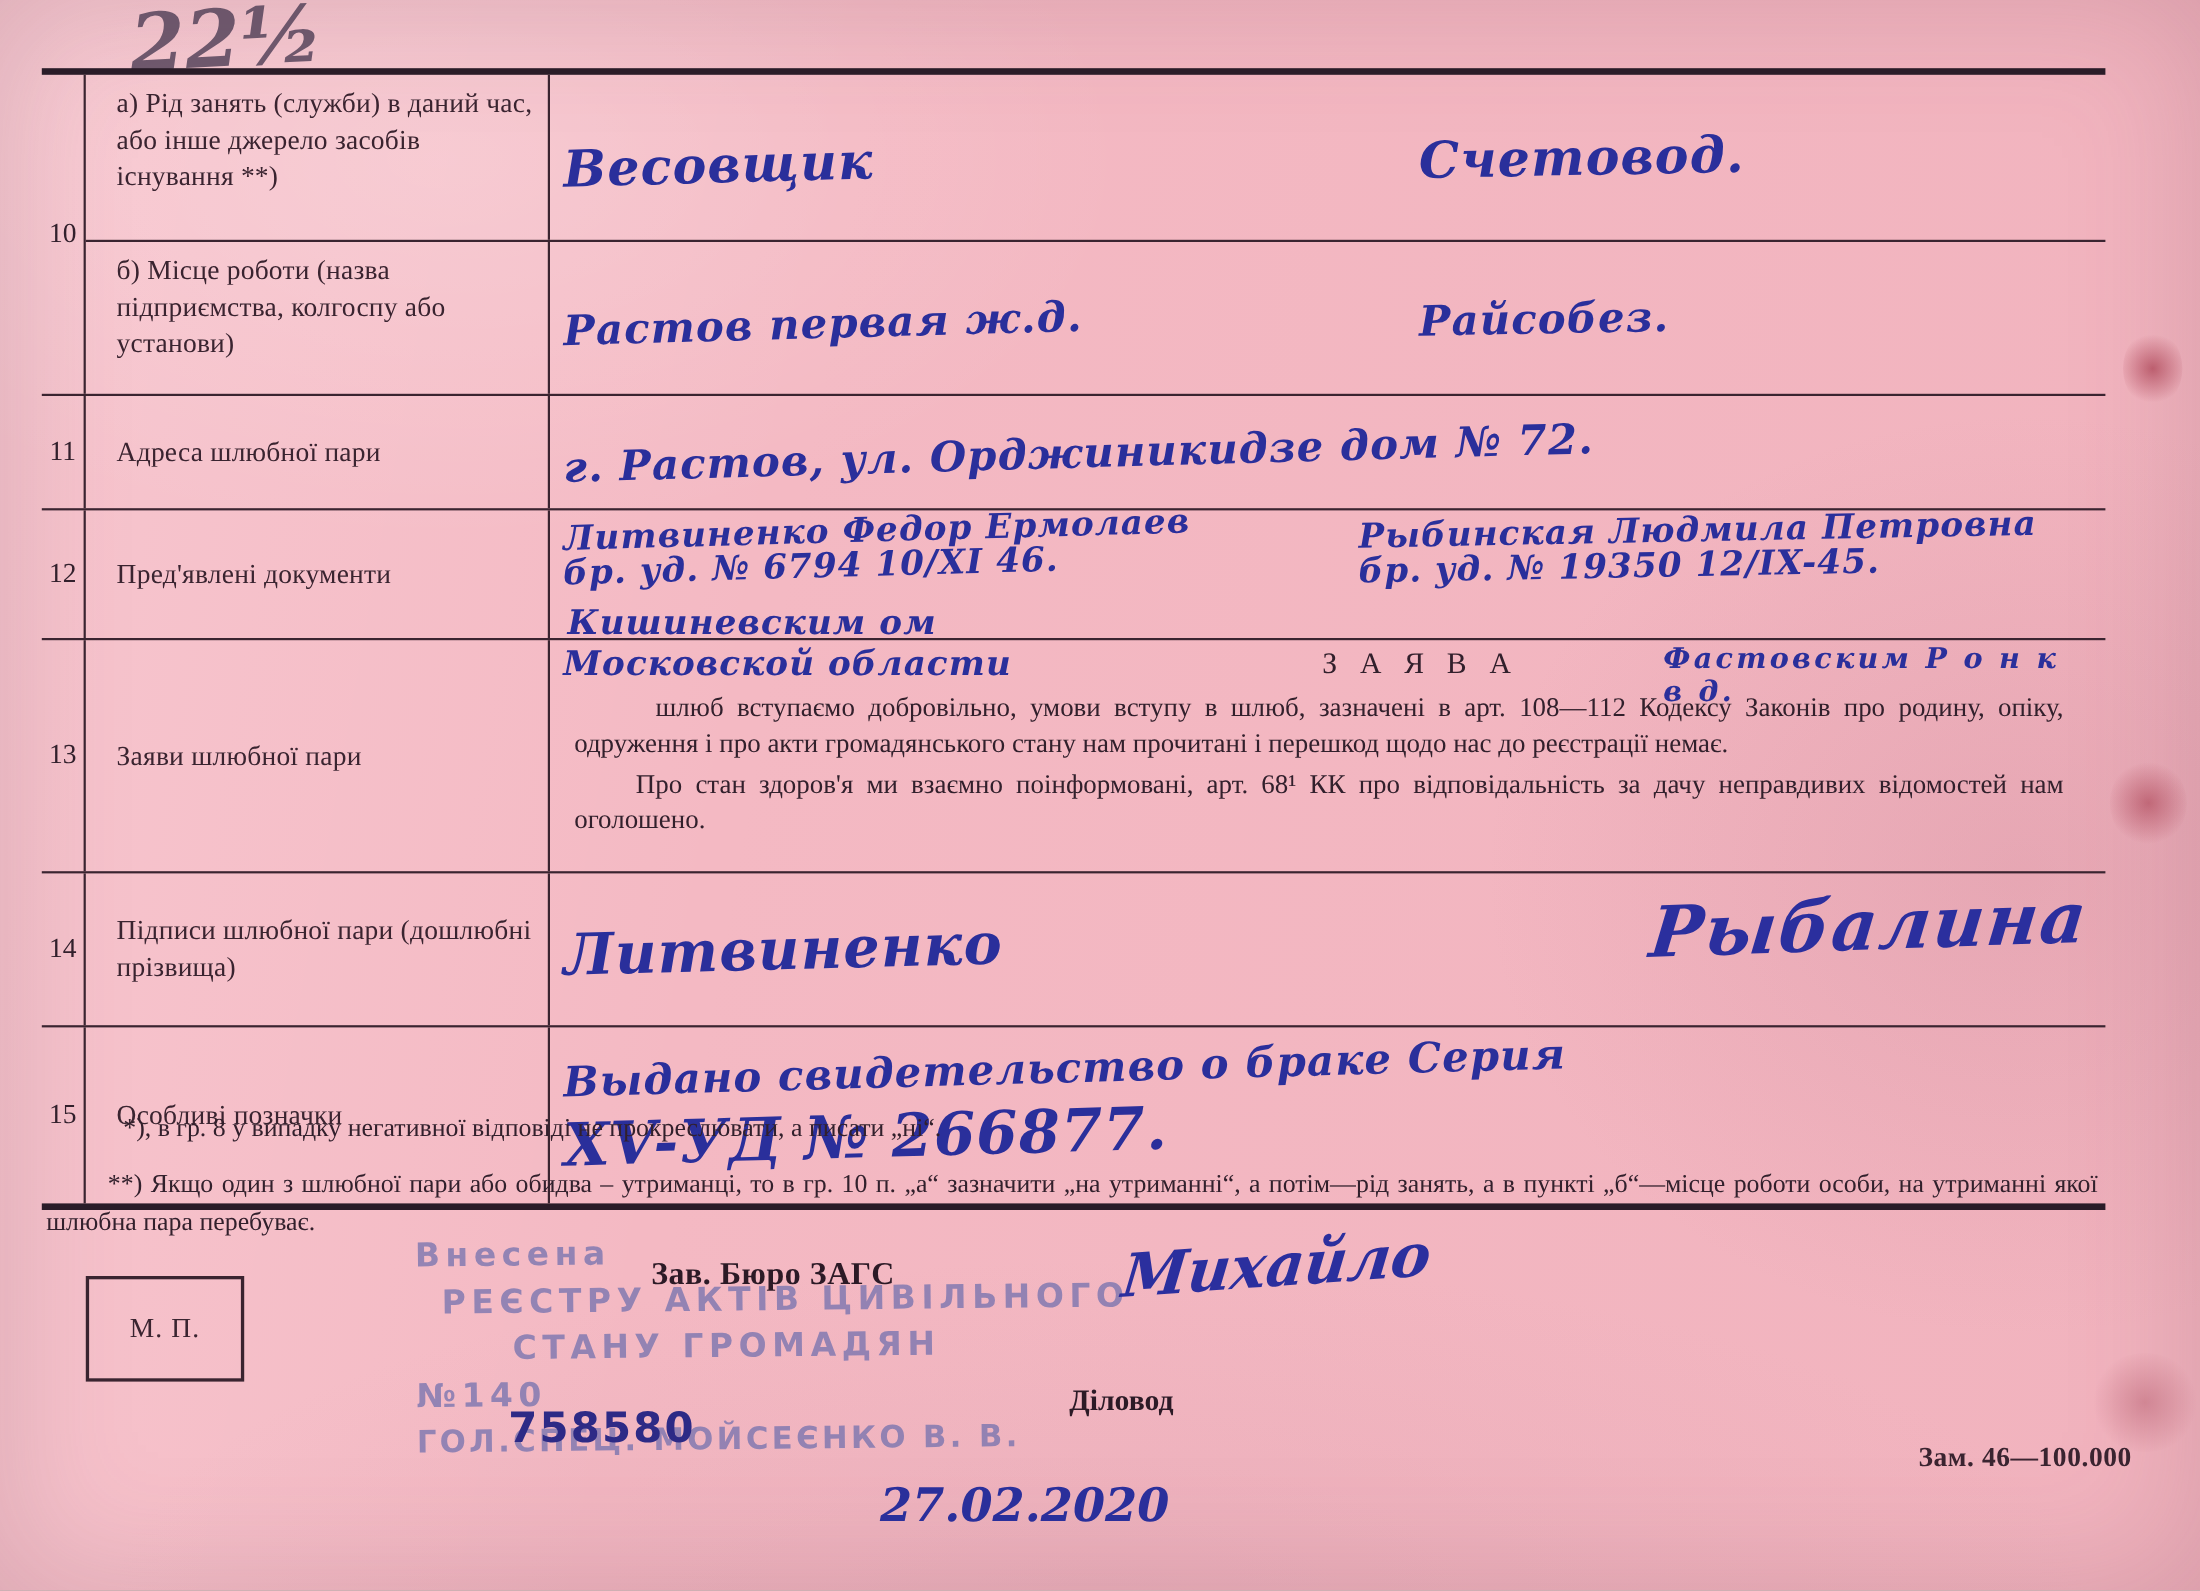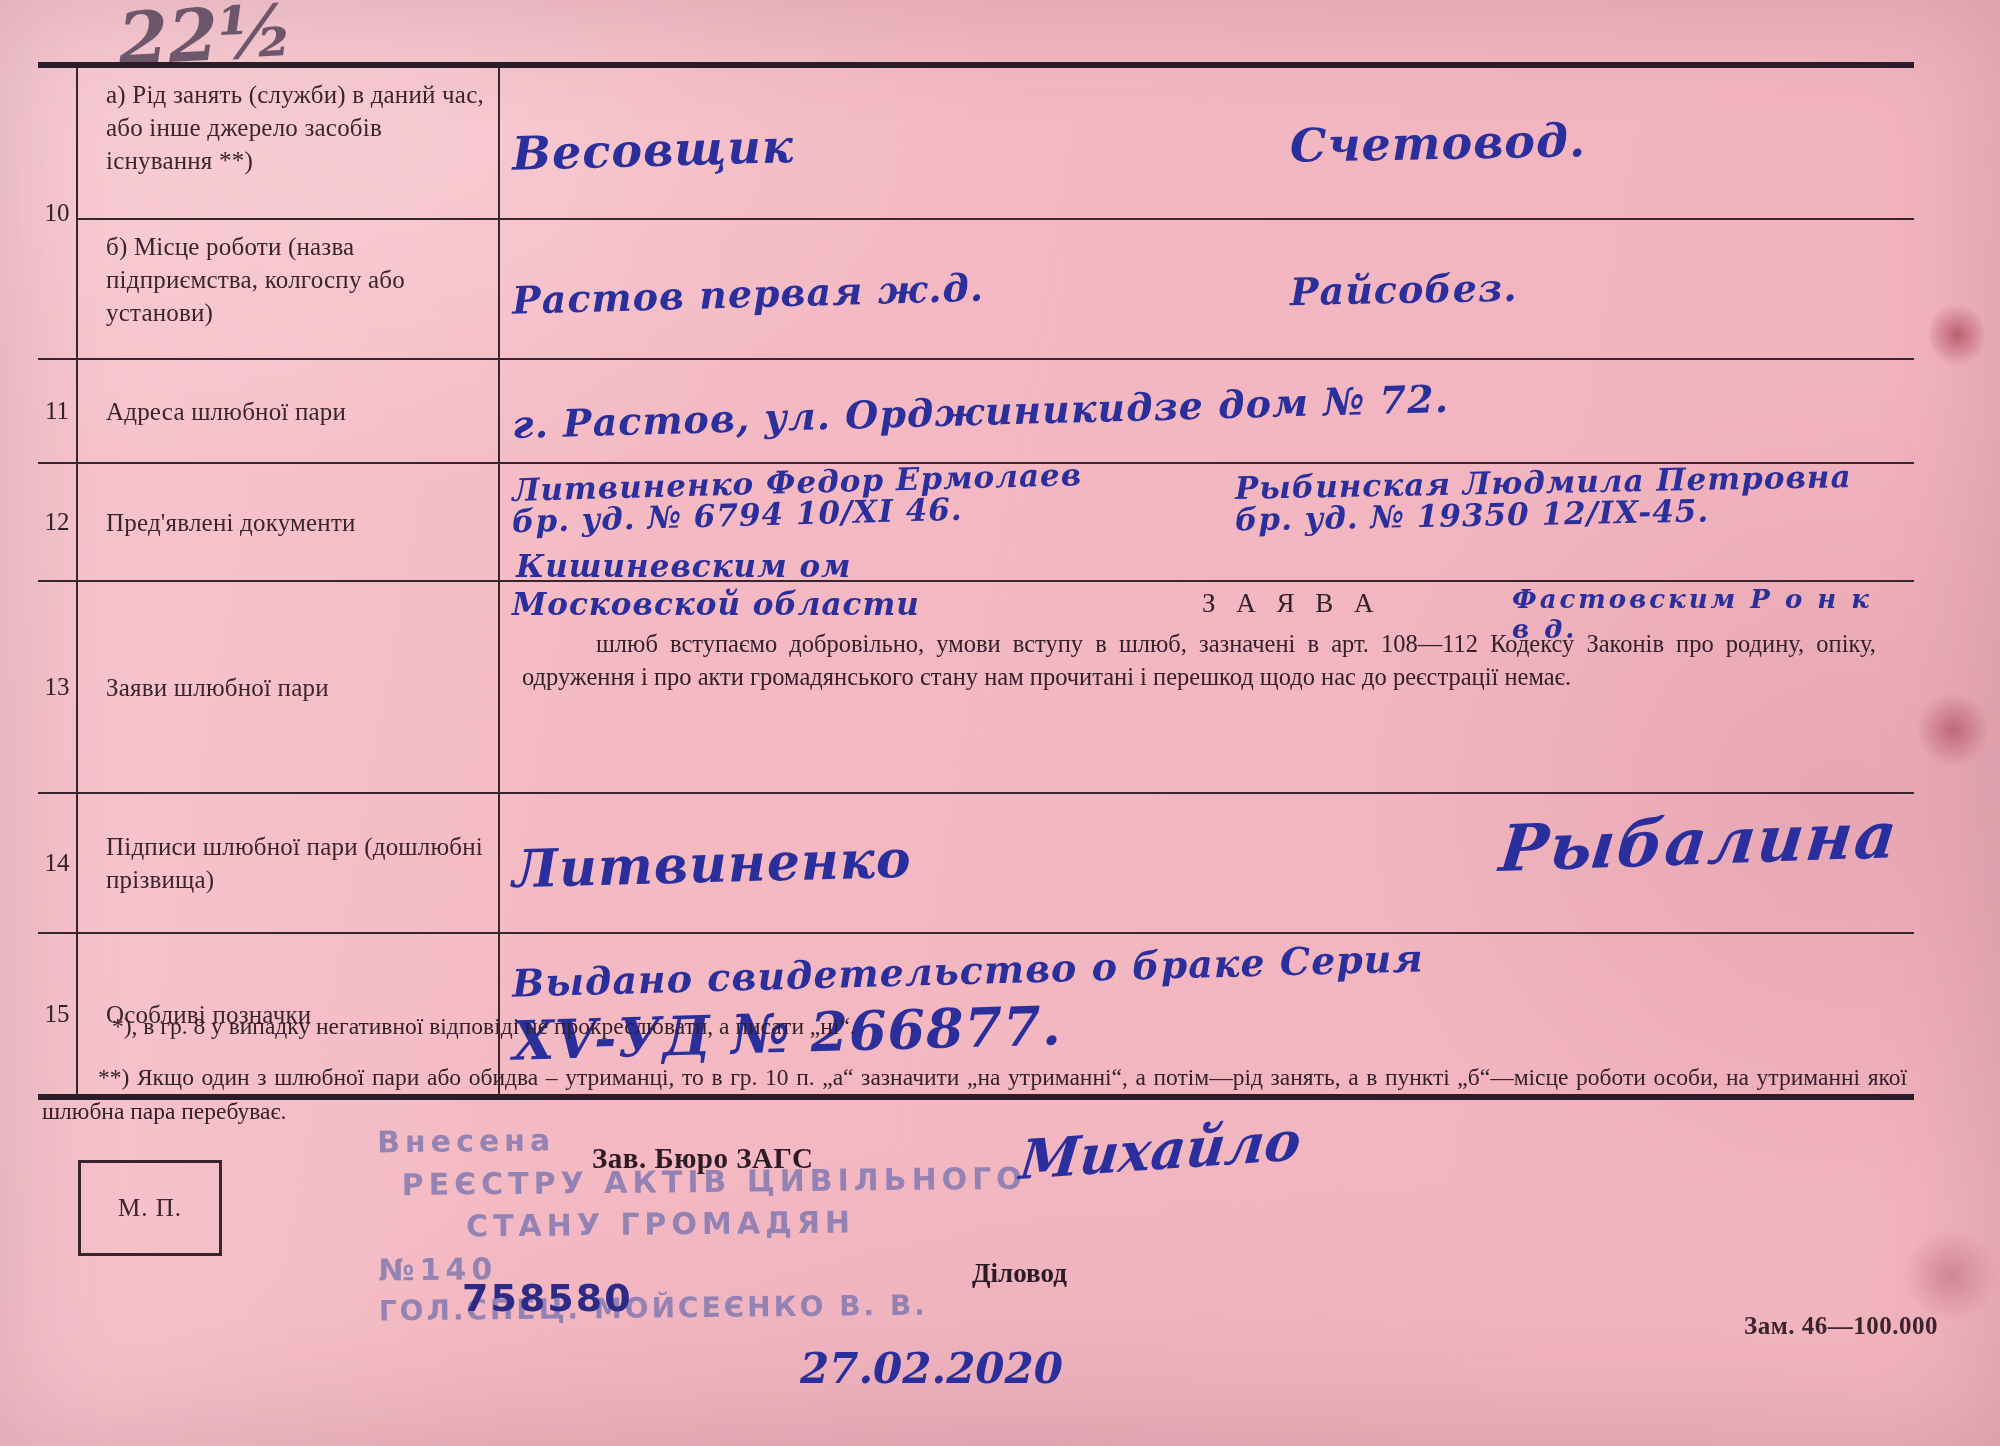--- a/index.html
+++ b/index.html
@@ -308,20 +308,21 @@
       <div class="cell-label" style="display:flex;align-items:center;min-height:190px;">Заяви шлюбної пари</div>
       <div class="cell-val" style="padding-top:0;">
         <div style="position:relative;height:44px;">
           <span class="hand hw-sm" style="position:absolute;left:0px;top:4px;">Московской области</span>
           <span class="hand hw-sm" style="position:absolute;left:4px;top:-34px;">Кишиневским ом</span>
           <span style="position:absolute;left:690px;top:6px;font-size:27px;letter-spacing:7px;color:#32202c;">З А Я В А</span>
           <span class="hand hw-xs" style="position:absolute;left:1000px;top:2px;letter-spacing:3px;">Фастовским Р о н к в д.</span>
         </div>
         <div class="decl">
           <div class="p1">шлюб вступаємо добровільно, умови вступу в шлюб, зазначені в арт. 108—112 Кодексу Законів про родину, опіку, одруження і про акти громадянського стану нам прочитані і перешкод щодо нас до реєстрації немає.</div>
+          <div class="p2" style="margin-top:4px;">Про стан здоров'я ми взаємно поінформовані, арт. 68¹ КК про відповідальність за дачу неправдивих відомостей нам оголошено.</div>
         </div>
       </div>
     </div>
 
     <div class="row">
       <div class="cell-num">14</div>
       <div class="cell-label" style="display:flex;align-items:center;min-height:118px;">Підписи шлюбної пари (дошлюбні прізвища)</div>
       <div class="cell-val" style="display:flex;align-items:center;position:relative;">
         <span class="hand" style="font-size:52px;display:inline-block;transform:rotate(-1.5deg);">Литвиненко</span>
         <span class="sig-big" style="position:absolute;left:1000px;top:10px;">Рыбалина</span>

